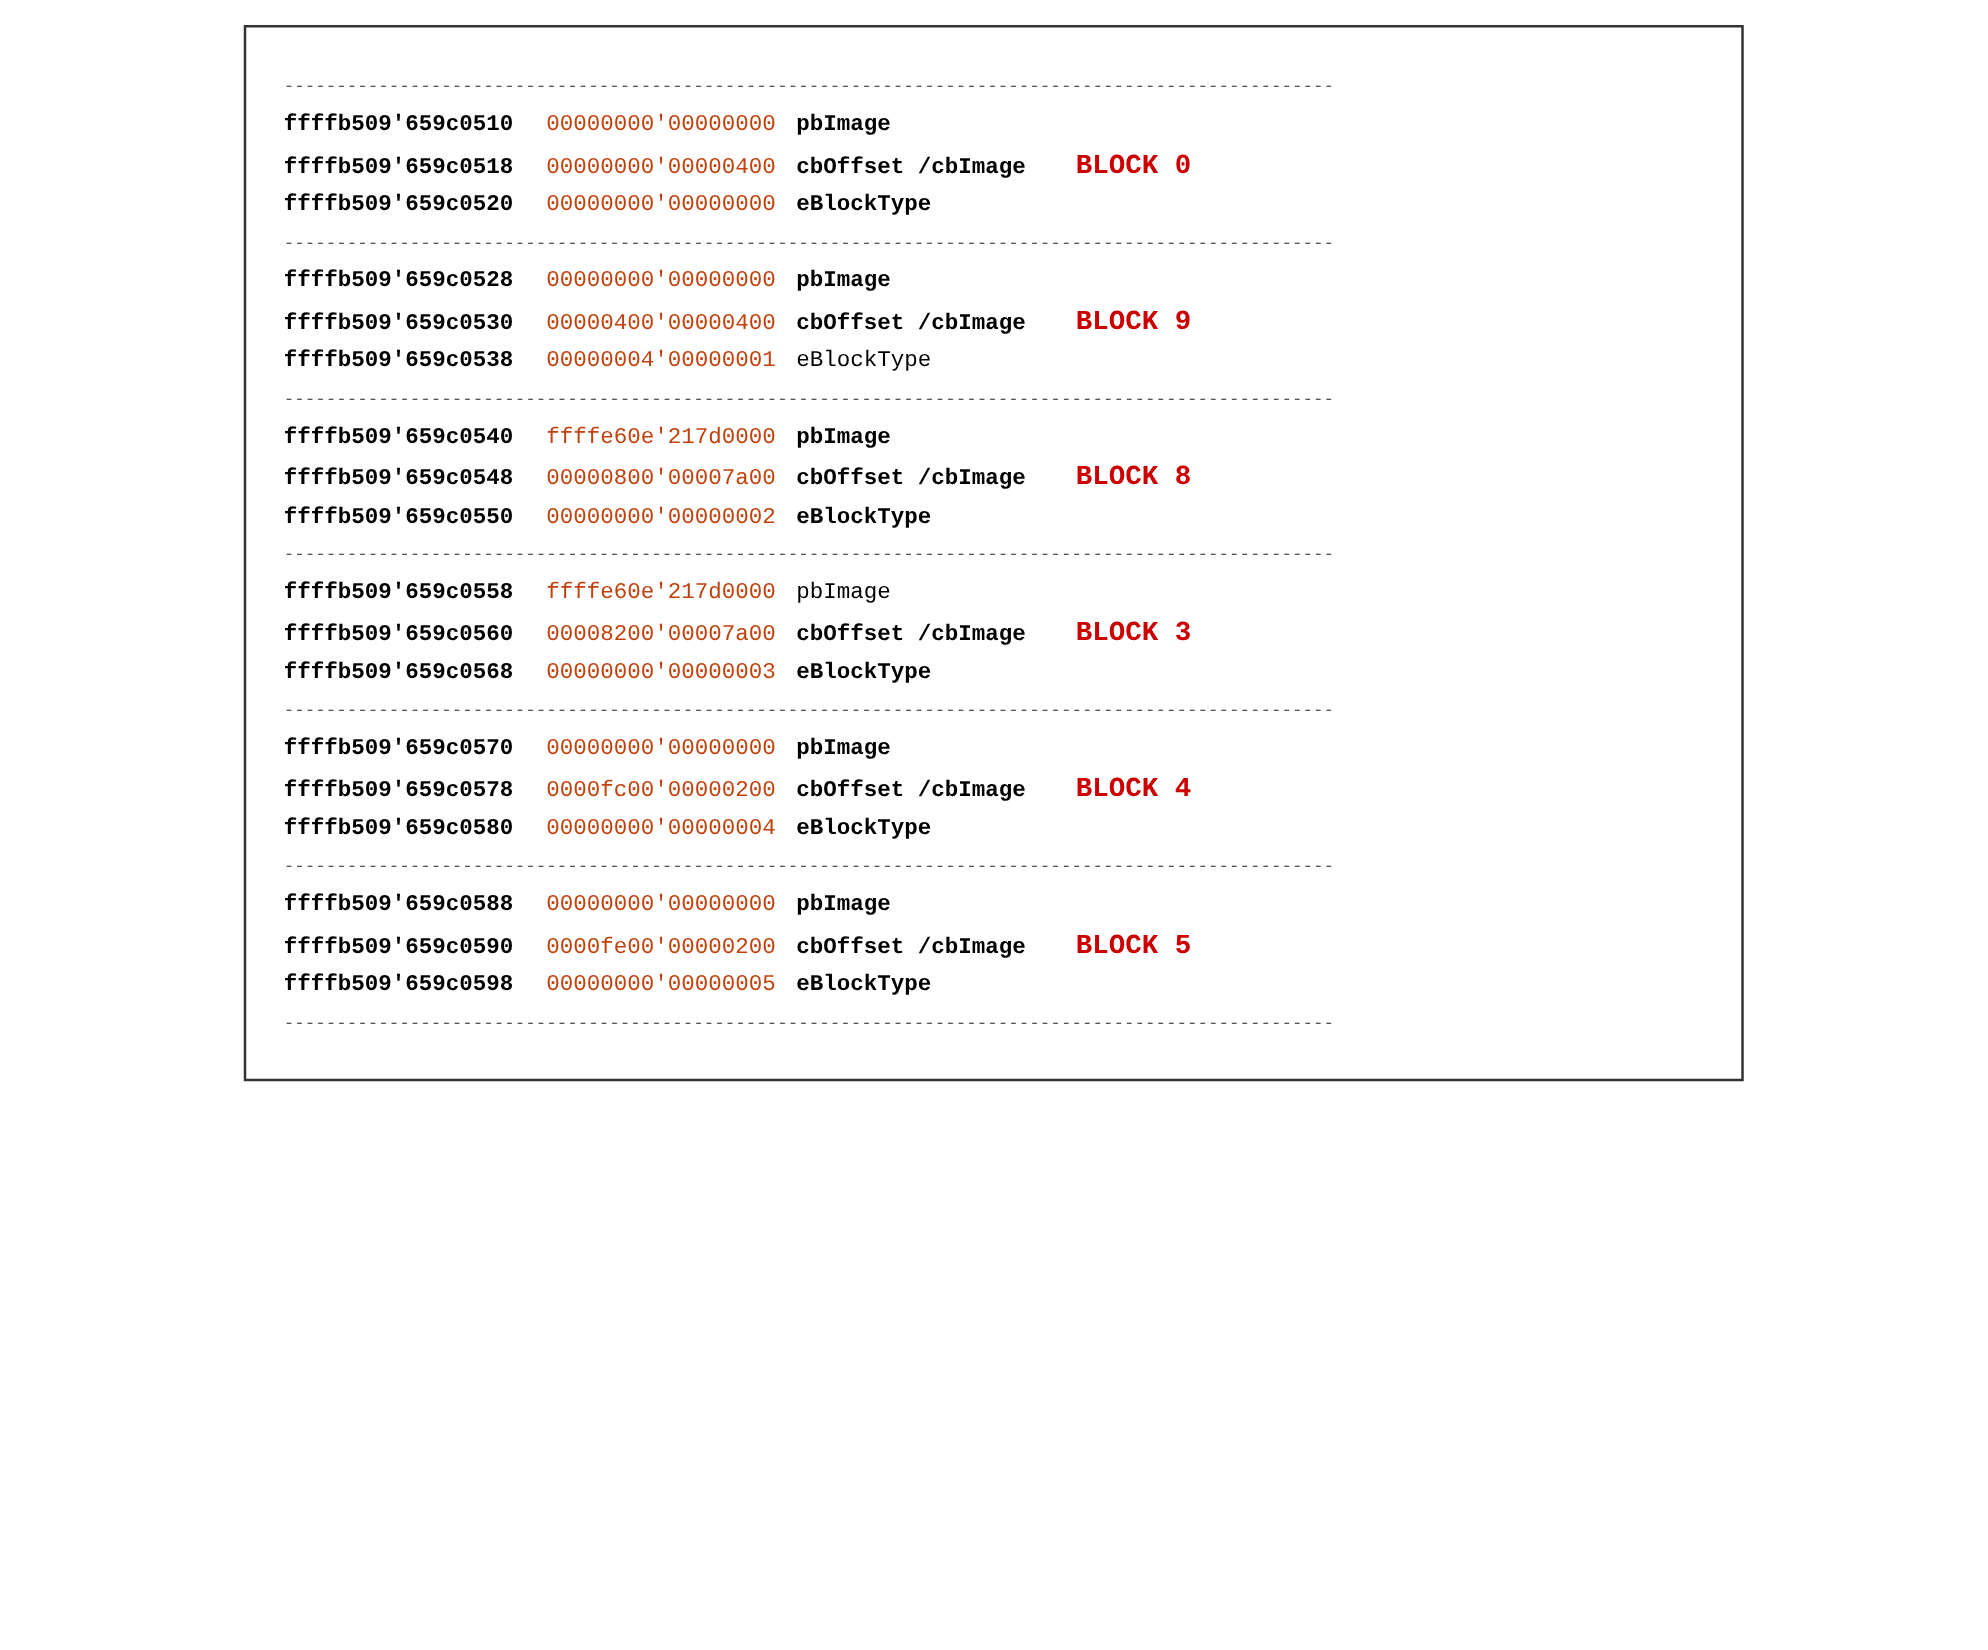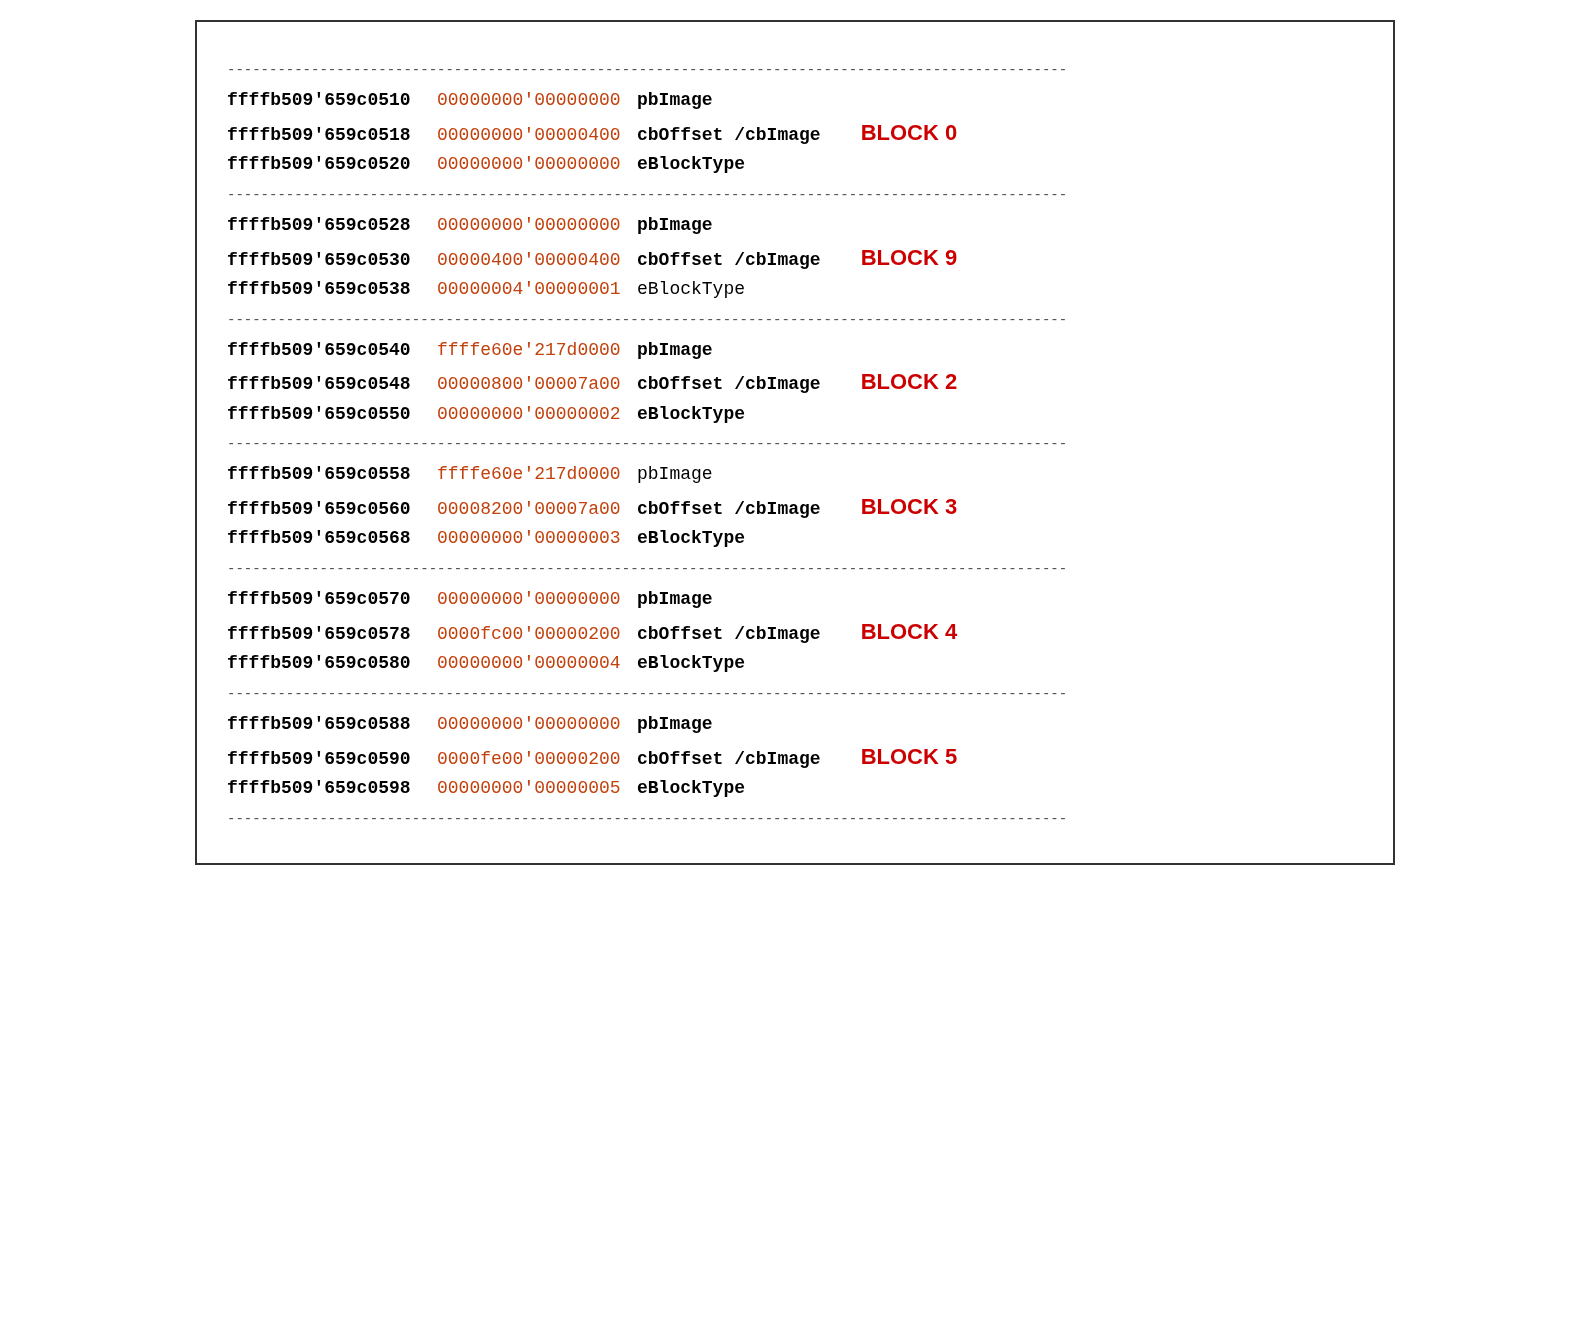--- a/index.html
+++ b/index.html
@@ -81,21 +81,21 @@
     }
 
     .block-row .label-normal {
       font-weight: normal;
       color: #000;
     }
 
     .block-label {
       color: #cc0000;
       font-weight: bold;
-      font-family: Liberation Sans, sans-serif;
+      font-family: Liberation Mono, monospace;
       font-size: 22px;
       margin-left: 40px;
     }
 
     .dash-line {
       font-family: 'Courier New', monospace;
       font-size: 14px;
       color: #555;
       overflow: hidden;
       white-space: nowrap;
@@ -157,21 +157,21 @@
       <div class="block-section">
         <div class="block-row">
           <span class="addr">ffffb509'659c0540 </span>
           <span class="value">ffffe60e'217d0000  </span>
           <span class="label-bold">pbImage</span>
         </div>
         <div class="block-row">
           <span class="addr">ffffb509'659c0548 </span>
           <span class="value">00000800'00007a00  </span>
           <span class="label-bold">cbOffset /cbImage</span>
-          <span class="block-label">BLOCK 2</span>
+          <span class="block-label">BLOCK 8</span>
         </div>
         <div class="block-row">
           <span class="addr">ffffb509'659c0550 </span>
           <span class="value">00000000'00000002  </span>
           <span class="label-bold">eBlockType</span>
         </div>
       </div>
       <div class="dash-line">----------------------------------------------------------------------------------------------------</div>
       <div class="block-section">
         <div class="block-row">

